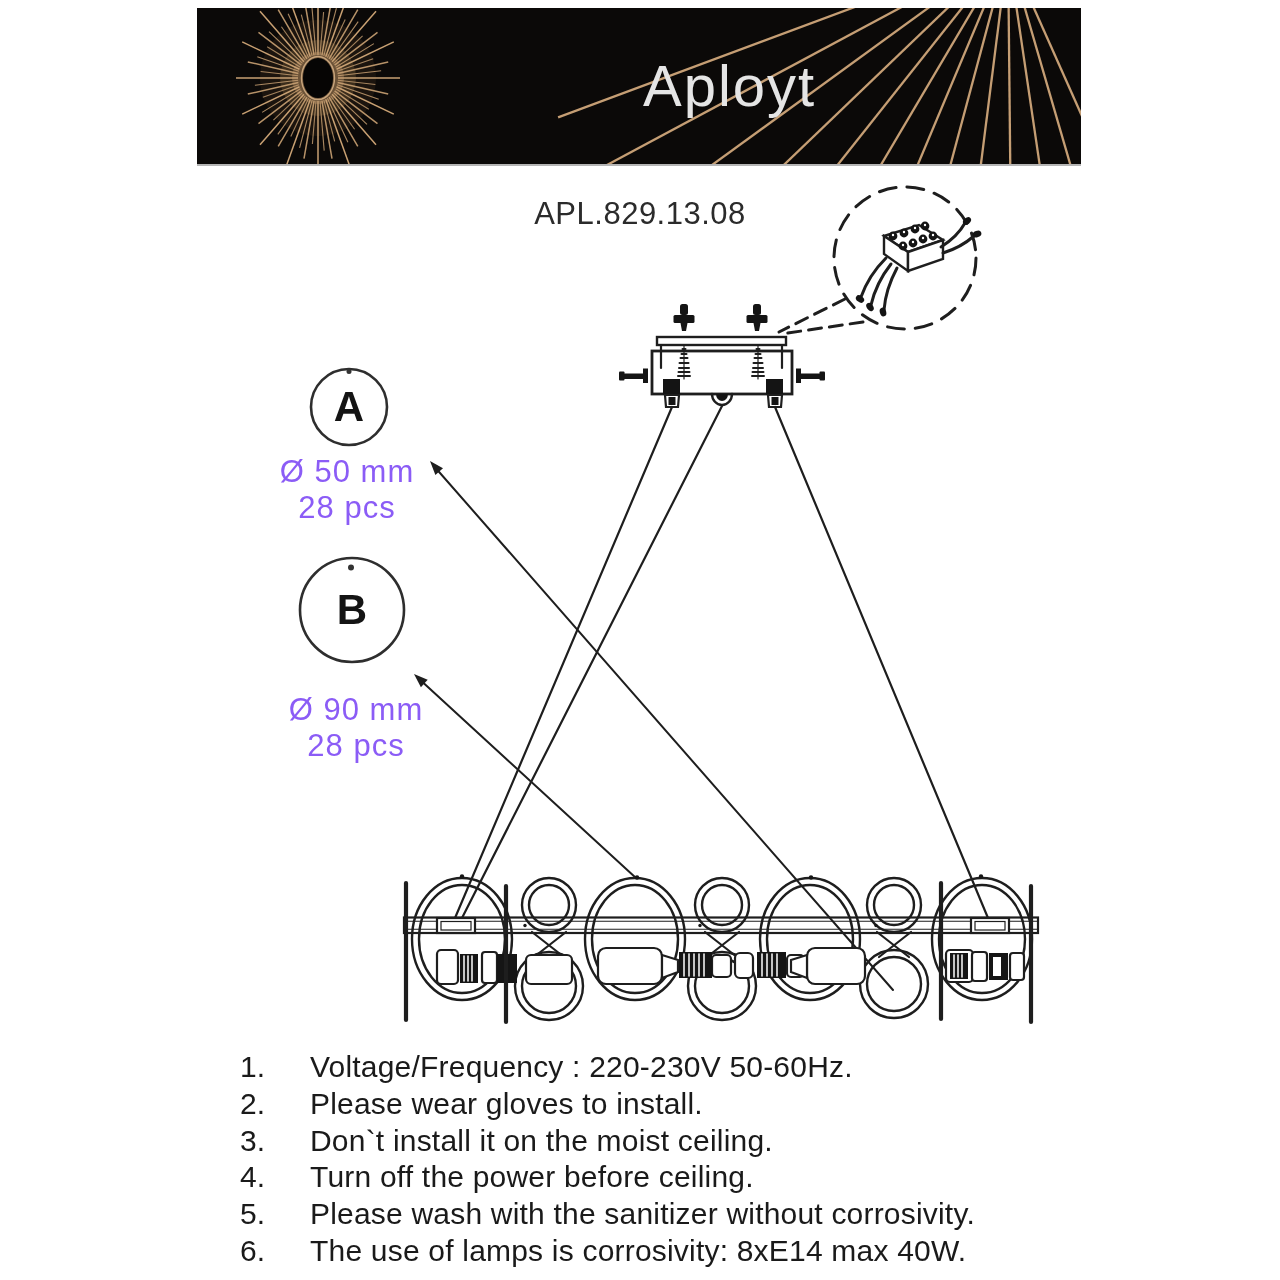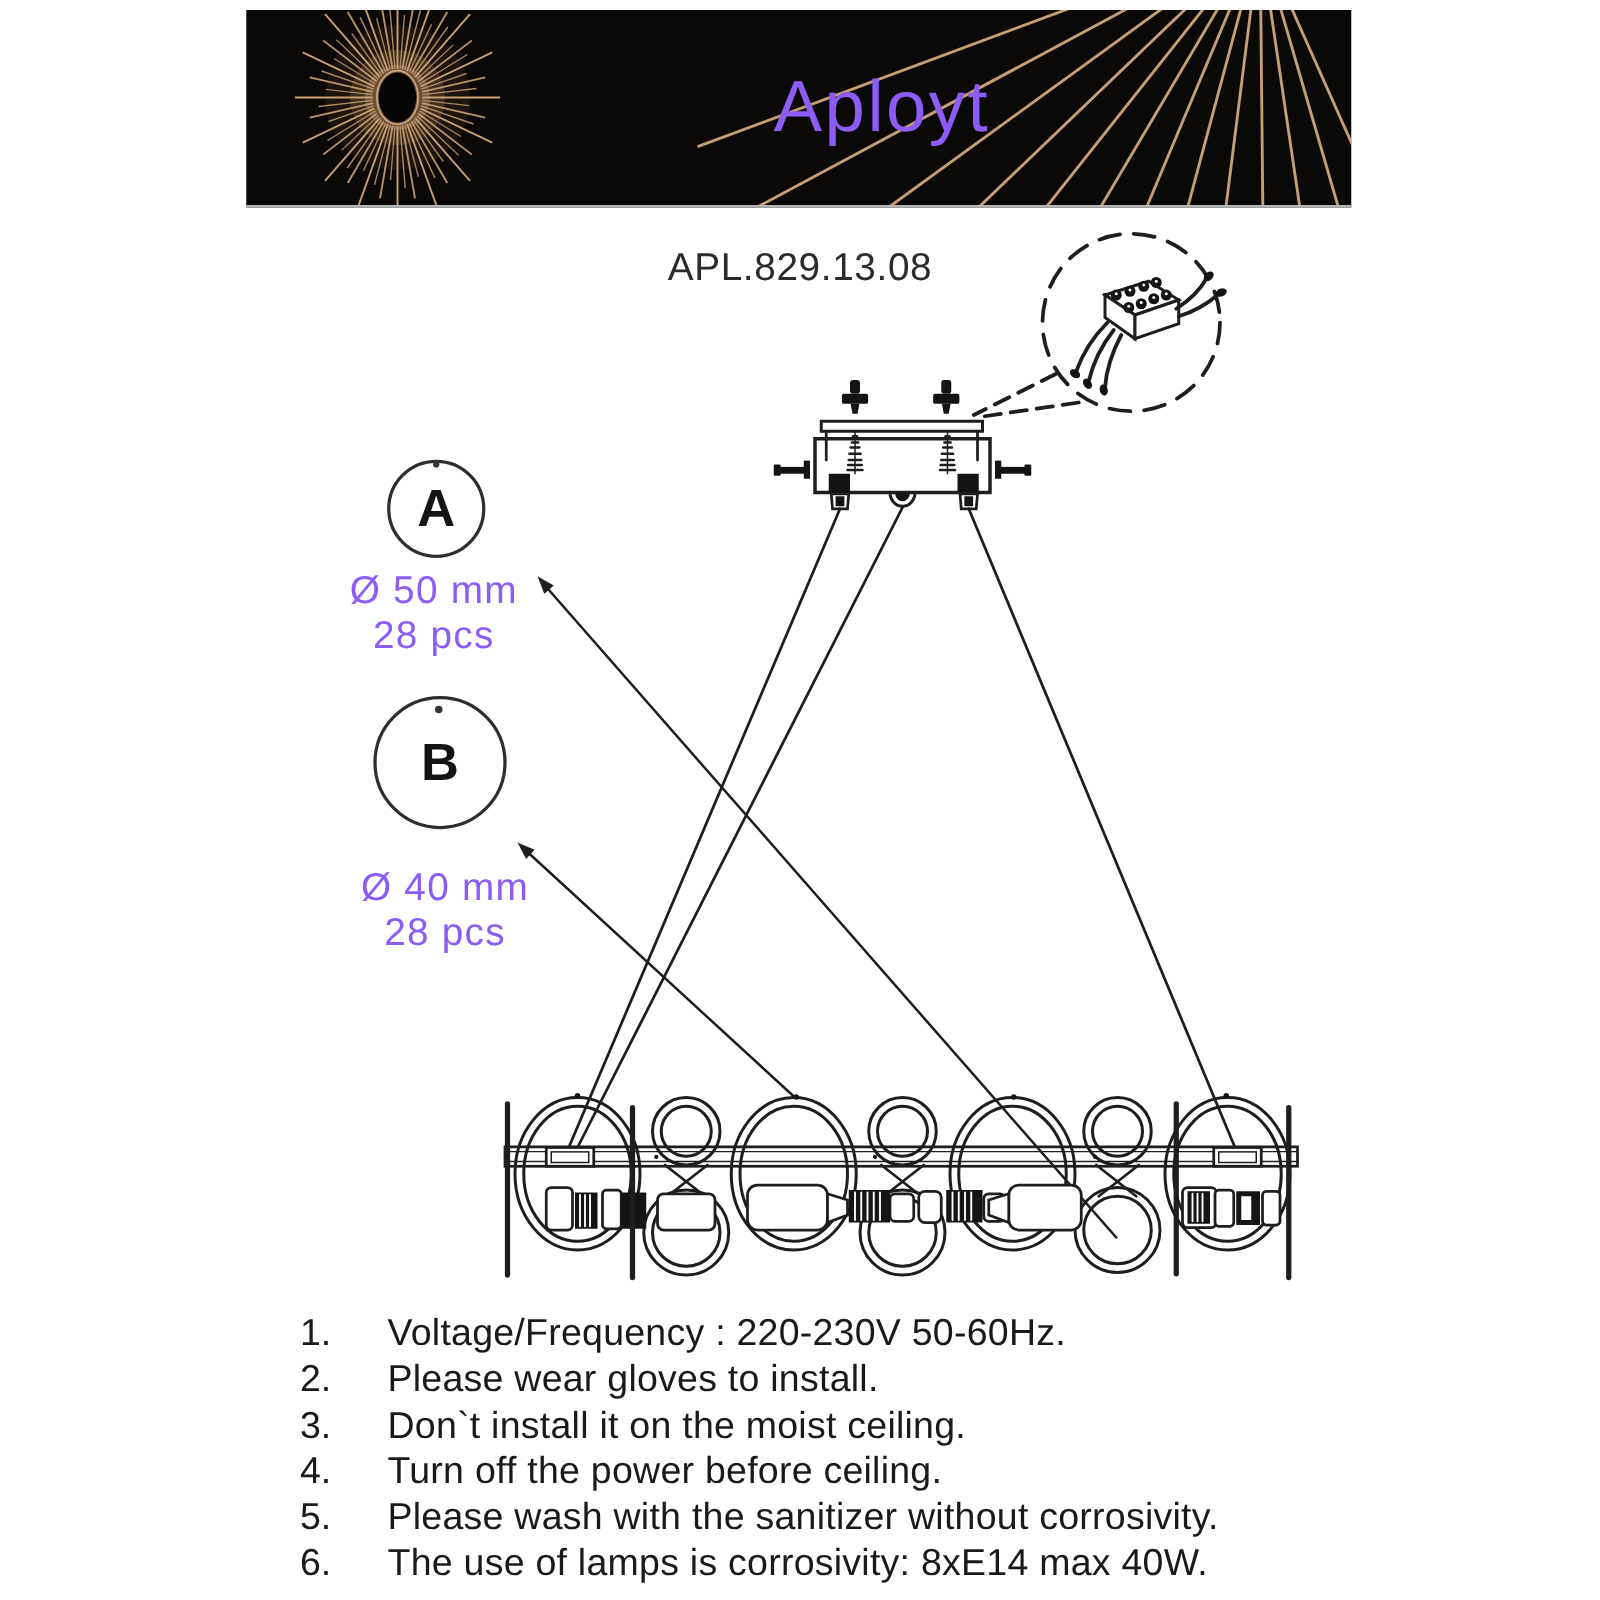--- a/index.html
+++ b/index.html
@@ -2,21 +2,21 @@
 <html><head>
 <meta charset="utf-8">
 <style>
   html,body{margin:0;padding:0;background:#ffffff;}
   #page{position:relative;width:1280px;height:1280px;background:#ffffff;overflow:hidden;
         font-family:"Liberation Sans",sans-serif;}
   .abs{position:absolute;}
   
   #banner{left:197px;top:8px;width:884px;height:156px;background:#0b0908;
           border-bottom:2px solid #b5b5b5;overflow:hidden;}
-  #brand{left:422px;top:38px;width:300px;height:80px;color:#8b5cf6;font-size:58px;
+  #brand{left:446px;top:38px;width:300px;height:80px;color:#e5e5e5;font-size:58px;
          letter-spacing:2px;line-height:80px;}
   
   .title-line{left:240px;width:800px;text-align:center;color:#2b2b2b;font-size:31px;
               letter-spacing:.5px;font-weight:500;}
   
   .part-label{width:220px;text-align:center;color:#8b5cf6;font-size:31px;letter-spacing:1px;}
   
   #instructions{left:240px;top:1049px;width:840px;color:#1a1a1a;font-size:30px;}
   .instr-row{display:flex;align-items:flex-start;height:36.8px;line-height:36.8px;}
   .instr-num{width:52px;flex:none;}
@@ -372,21 +372,21 @@
         </g>
       </g>
 
       <text x="349" y="421" text-anchor="middle" font-family="Liberation Sans, sans-serif" font-size="42" font-weight="bold" fill="#141414" stroke="none">A</text>
       <text x="352" y="624" text-anchor="middle" font-family="Liberation Sans, sans-serif" font-size="42" font-weight="bold" fill="#141414" stroke="none">B</text>
     </g>
   </svg>
 
   <div class="abs part-label" style="left:237px;top:454px;">Ø 50 mm</div>
   <div class="abs part-label" style="left:237px;top:490px;">28 pcs</div>
-  <div class="abs part-label" style="left:246px;top:692px;">Ø 40 mm</div>
+  <div class="abs part-label" style="left:246px;top:692px;">Ø 90 mm</div>
   <div class="abs part-label" style="left:246px;top:728px;">28 pcs</div>
 
   <div id="instructions" class="abs">
     <div class="instr-row">
       <span class="instr-num">1.</span>
       <span class="instr-text">Voltage/Frequency : 220-230V 50-60Hz.</span>
     </div>
     <div class="instr-row">
       <span class="instr-num">2.</span>
       <span class="instr-text">Please wear gloves to install.</span>

